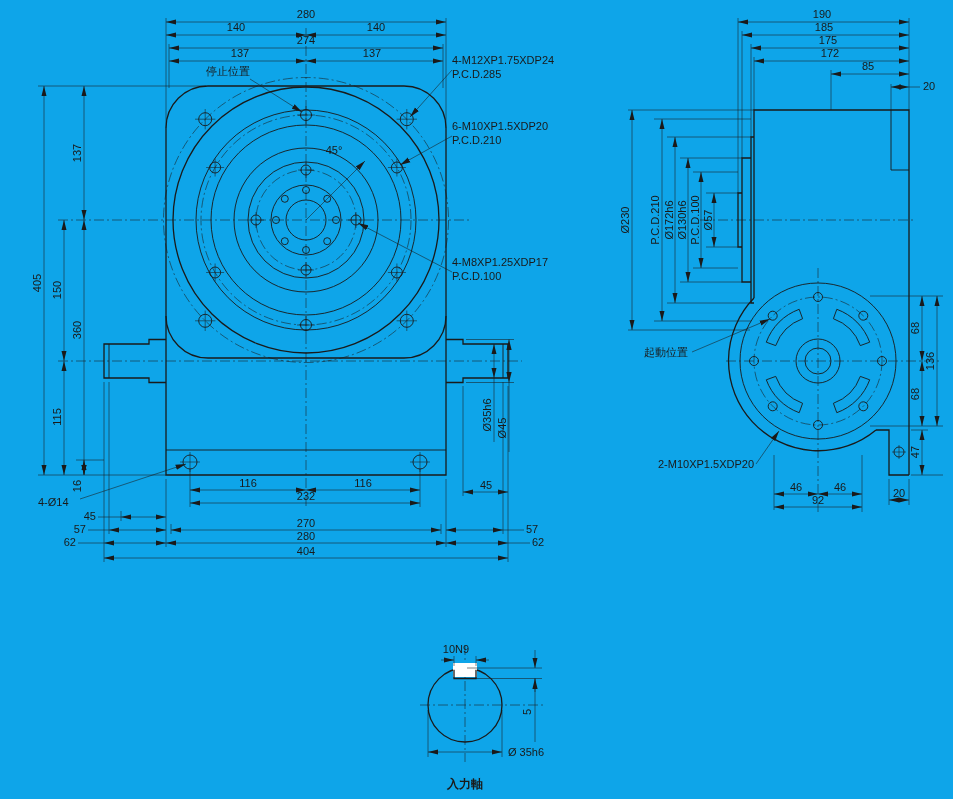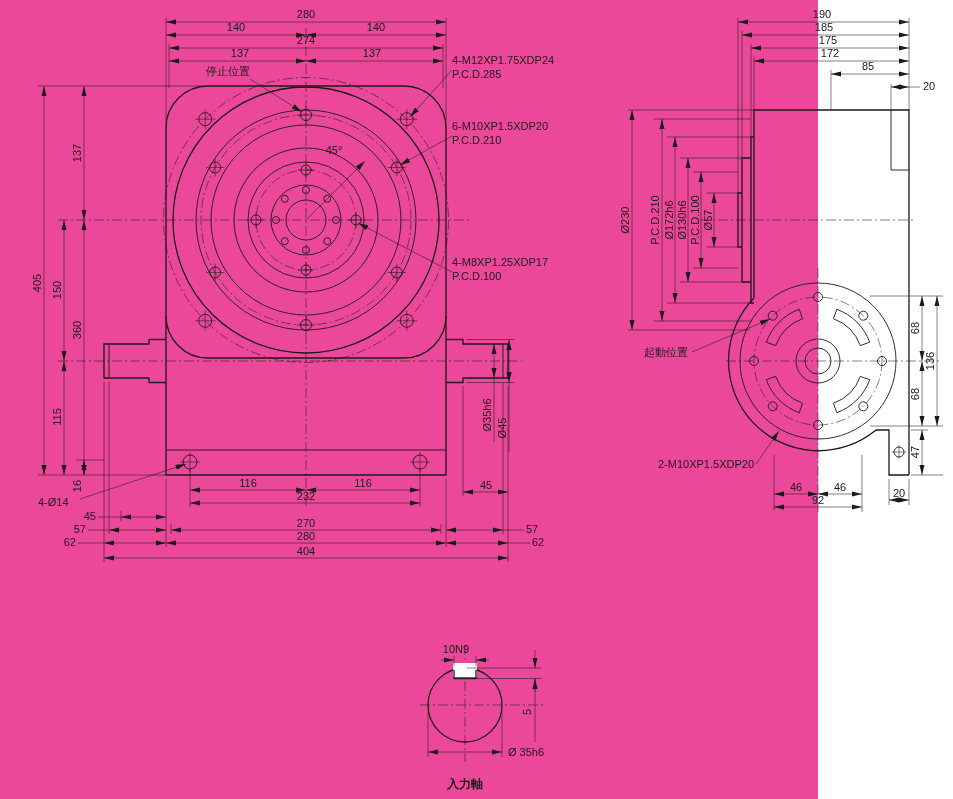--- a/index.html
+++ b/index.html
@@ -1,16 +1,16 @@
 <!DOCTYPE html>
 <html><head>
 <meta charset="utf-8">
 <style>
   html,body { margin:0; padding:0; background:#ffffff; }
-  .stage { width:818px; height:799px; background:#ec4899; position:relative; font-family:"Liberation Sans",sans-serif; }
+  .stage { width:953px; height:799px; background:#0ea5e9; position:relative; font-family:"Liberation Sans",sans-serif; }
   svg path, svg line, svg circle, svg rect { fill:none; stroke:#1a1a1a; }
   svg text { fill:#1a1a1a; stroke:none; font-family:"Liberation Sans",sans-serif; font-size:11px; text-anchor:middle; }
   svg text.as { text-anchor:start; }
   svg text.ae { text-anchor:end; }
   svg text.ttl { font-size:12px; font-weight:bold; }
   .ol  { stroke-width:1.3; }
   .md  { stroke-width:0.9; }
   .tn  { stroke-width:0.55; }
   .cl  { stroke-width:0.55; stroke-dasharray:10 3 2 3; }
   .dim  { stroke-width:0.55; marker-start:url(#ar); marker-end:url(#ar); }

